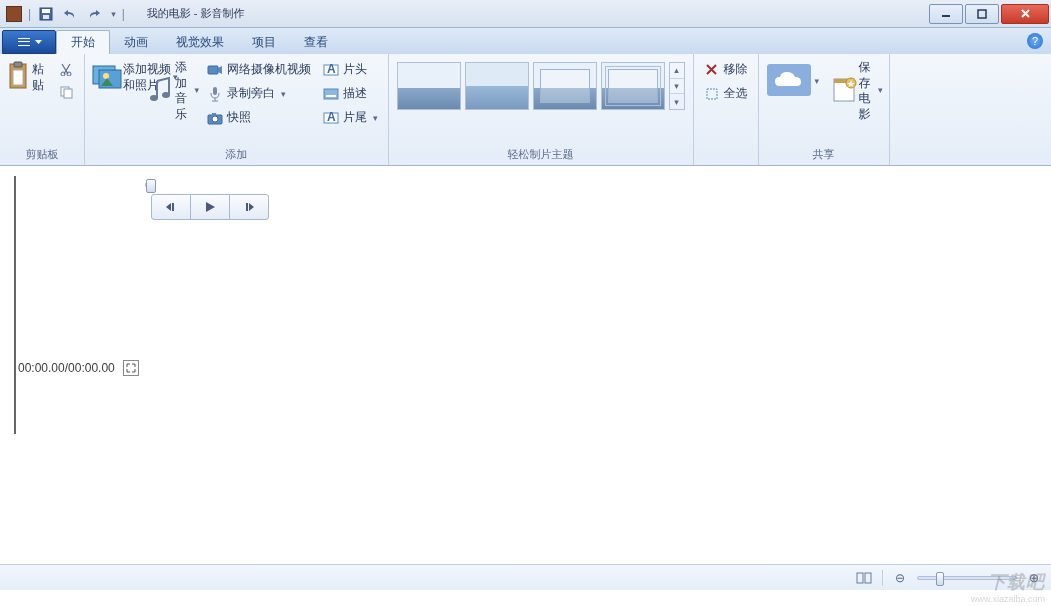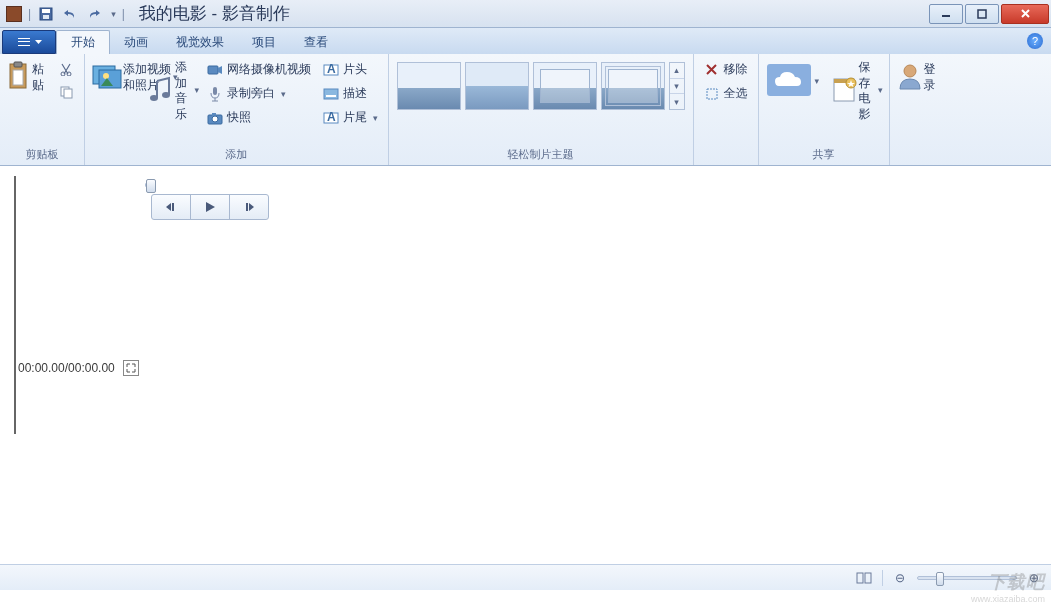--- a/index.html
+++ b/index.html
@@ -2,21 +2,21 @@
 <html><head>
 <meta charset="utf-8">
 <style>
 *{margin:0;padding:0;box-sizing:border-box;font-family:"Microsoft YaHei","Segoe UI",sans-serif;font-size:12px}
 body{width:1051px;height:606px;background:#fff;overflow:hidden;position:relative}
 .titlebar{height:28px;background:linear-gradient(#e8eef7,#d7e2f0);display:flex;align-items:center;border-bottom:1px solid #9fb4d0}
 .tb-left{display:flex;align-items:center;gap:6px;padding-left:6px}
 .tb-icon{width:16px;height:16px;background:#8a4a2a;border:1px solid #5a3020}
 .qat-sep{color:#7a8ca8}
 .qat-btn{width:18px;height:18px;display:flex;align-items:center;justify-content:center;color:#3a5a8a}
-.tb-title{margin-left:8px;color:#2a3a5a;font-size:17px}
+.tb-title{margin-left:16px;color:#2a3a5a;font-size:11px}
 .tb-ctrls{margin-left:auto;display:flex}
 .tb-ctrl{width:34px;height:20px;display:flex;align-items:center;justify-content:center;border:1px solid #7a94b8;background:linear-gradient(#e8f0fa,#cfdff0);margin-right:2px;border-radius:2px}
 .tb-close{background:linear-gradient(#e86a5a,#c83a2a);border-color:#a83020;color:#fff;width:48px}
 .ribbon-tabs{height:26px;background:linear-gradient(#dfeaf7,#c8daf0);display:flex;align-items:flex-end;padding-left:2px;position:relative}
 .file-btn{width:54px;height:24px;background:linear-gradient(#3a7ad0,#1a4a9a);border:1px solid #1a3a7a;display:flex;align-items:center;justify-content:center;gap:4px;color:#fff;border-radius:2px 2px 0 0}
 .file-btn .bar-icon{width:14px;height:12px;display:flex;flex-direction:column;justify-content:space-around;padding:1px}
 .file-btn .bar-icon span{height:1px;background:#fff}
 .file-btn svg{fill:#fff}
 .rtab{padding:0 14px;height:24px;display:flex;align-items:center;color:#2a4a7a;cursor:default}
 .rtab.active{background:#f3f7fc;border:1px solid #9fb4d0;border-bottom:none;border-radius:2px 2px 0 0}
@@ -320,34 +320,20 @@
               <path d="M20 5 L21 8 L24 8 L21.5 9.5 L22.5 12 L20 10.5 L17.5 12 L18.5 9.5 L16 8 L19 8 Z" fill="#fff"></path>
             </svg>
           </div>
         <div class="lbl">保存电影</div>
         <span class="dd-arrow">▾</span>
       </div>
     </div>
     <div class="rgroup-label">共享</div>
   </div>
 
-  <div class="rgroup" style="border-right:none">
-    <div class="rgroup-body">
-      <div class="big-btn narrow">
-        <div class="ico">
-            <svg width="28" height="30">
-              <circle cx="14" cy="10" r="6" fill="#d8a878" stroke="#b88858"></circle>
-              <path d="M4 28 Q4 18 14 18 Q24 18 24 28 Z" fill="#8aa8d0" stroke="#6a88b0"></path>
-            </svg>
-          </div>
-        <div class="lbl">登录</div>
-      </div>
-    </div>
-    <div class="rgroup-label">&nbsp;</div>
-  </div>
 </div>
 
 <div class="content">
   <div class="preview-pane">
     <div class="video"></div>
     <div class="time-row">
       <span>00:00.00/00:00.00</span>
       <div class="fs-btn" title="全屏">
           <svg width="10" height="10">
             <path d="M1 4 L1 1 L4 1 M6 1 L9 1 L9 4 M9 6 L9 9 L6 9 M4 9 L1 9 L1 6" stroke="#555" fill="none"></path>

